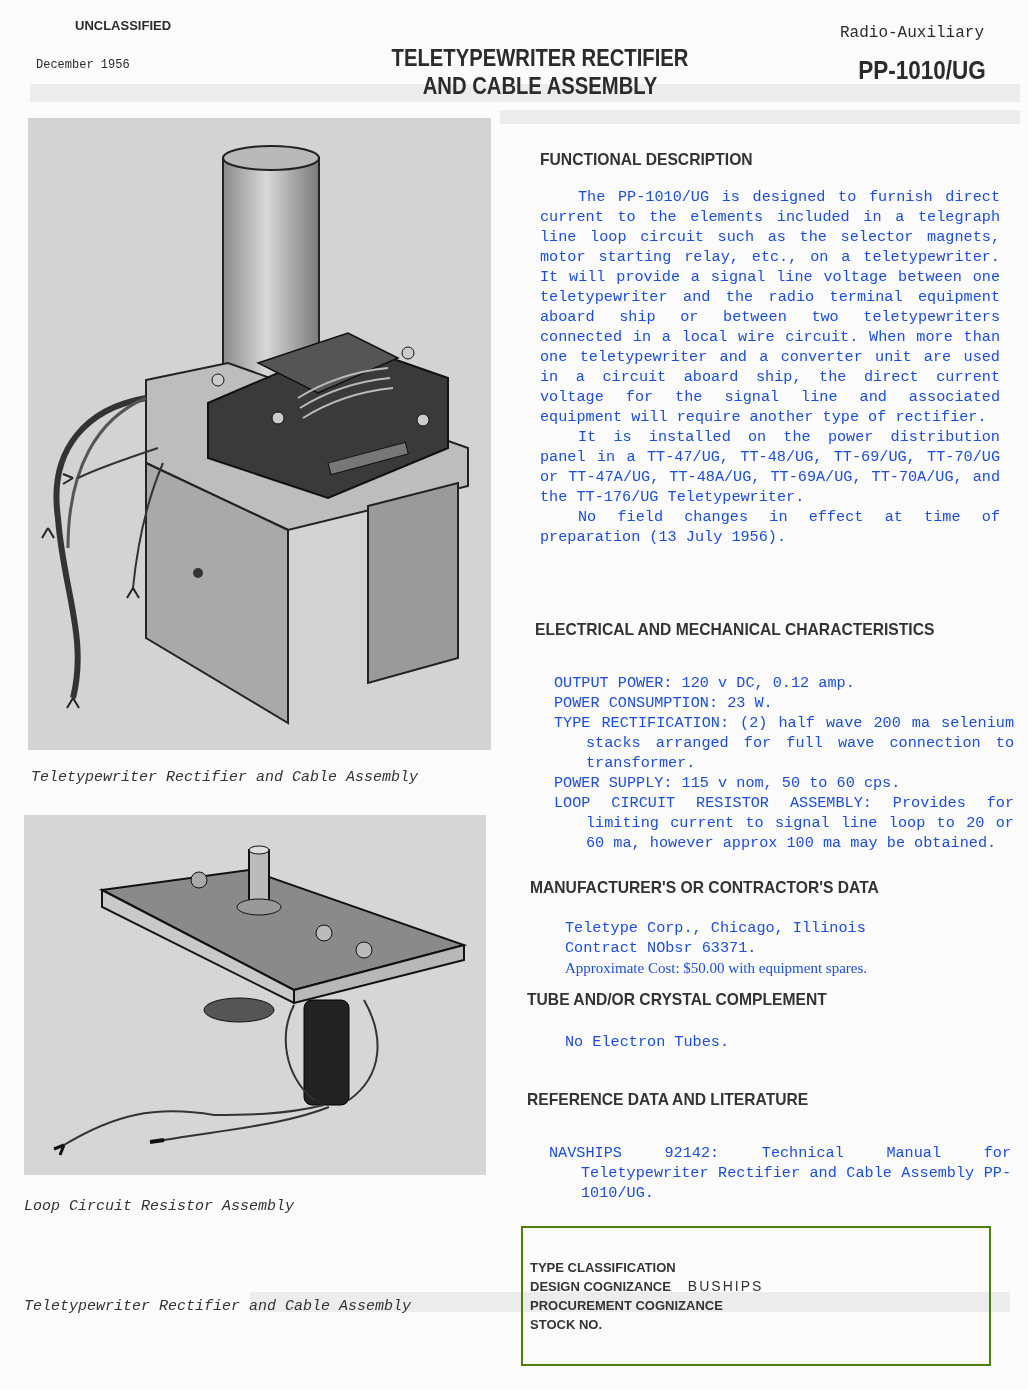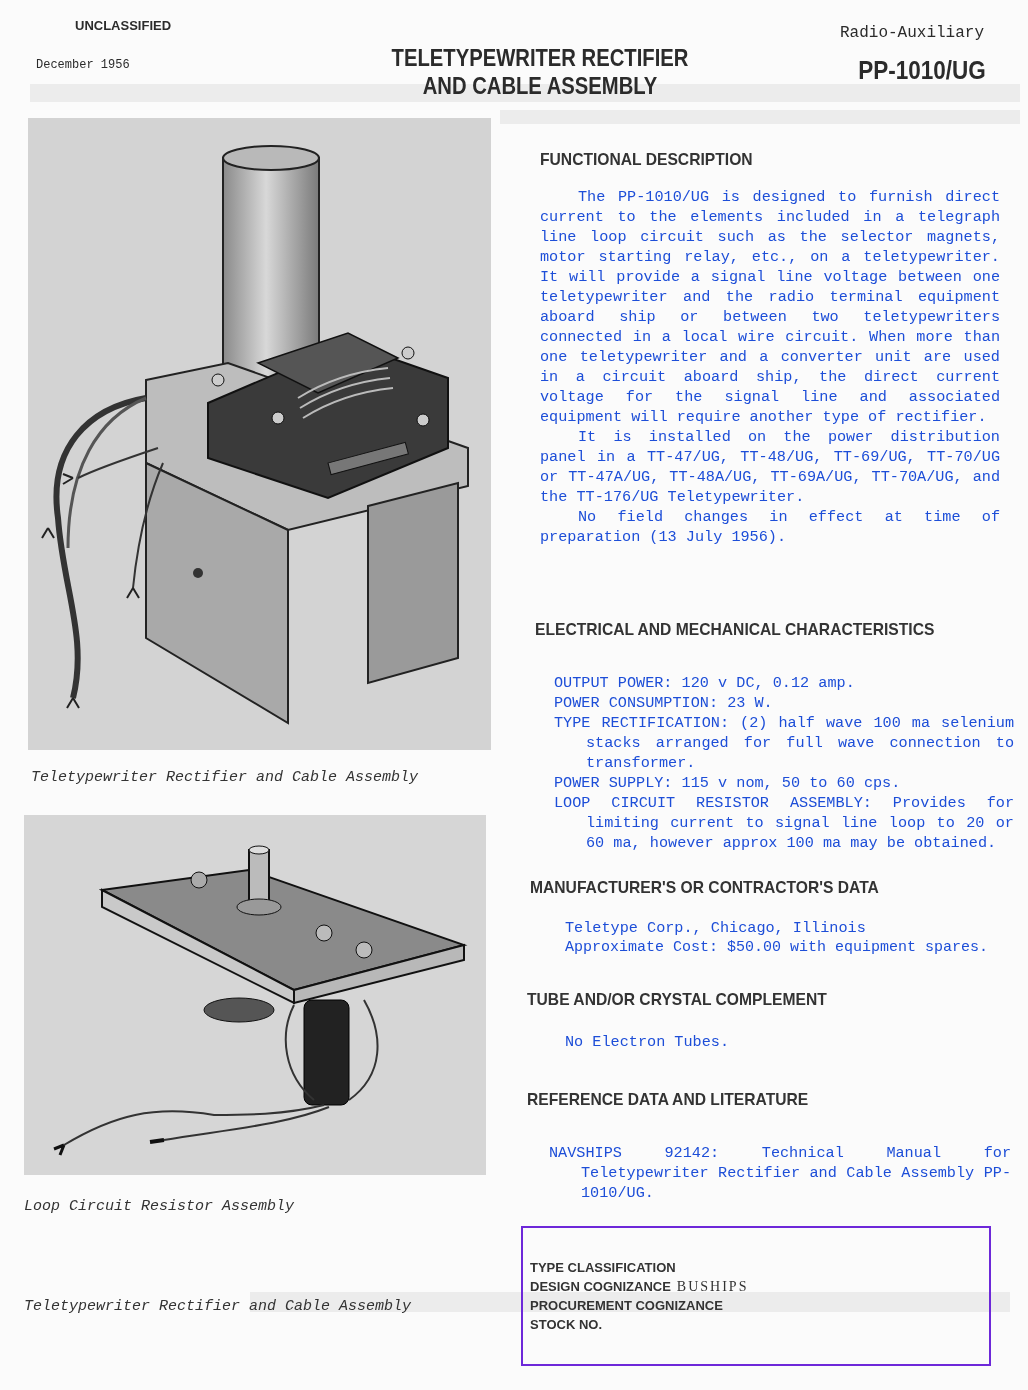--- a/index.html
+++ b/index.html
@@ -20,23 +20,23 @@
 
   .photo { position: absolute; background: #d4d4d4; overflow: hidden; }
   .caption { position: absolute; font-family: "Liberation Mono", monospace; font-style: italic; font-size: 15px; color: #333; }
 
   .h { position: absolute; font-family: "Liberation Sans", sans-serif; font-weight: bold; font-size: 17px; color: #333; transform: scaleX(.92); transform-origin: left; white-space: nowrap; }
   .body { position: absolute; font-family: "Liberation Mono", monospace; font-size: 15.2px; line-height: 20px; color: #1d4ed8; }
   .body p { margin: 0; text-align: justify; text-align-last: left; }
   .body .ind { text-indent: 38px; }
   .spec { margin: 16px; }
   .spec .hang { padding-left: 32px; text-indent: -32px; }
-  .box { position: absolute; left: 521px; top: 1226px; width: 466px; height: 136px; border: 2px solid #6d28d9; }
+  .box { position: absolute; left: 521px; top: 1226px; width: 466px; height: 136px; border: 2px solid #4d7c0f; }
   .box .row { font-family: "Liberation Sans", sans-serif; font-weight: bold; font-size: 13px; color: #333; height: 19px; line-height: 19px; }
-  .box .val { font-weight: normal; font-size: 14px; letter-spacing: 2px; margin-left: 6px; font-family: Liberation Serif, serif; }
+  .box .val { font-weight: normal; font-size: 14px; letter-spacing: 2px; margin-left: 17px; }
 </style>
 </head>
 <body>
 
 <div class="band" style="left:30px;top:84px;width:990px;height:18px;"></div>
 <div class="band" style="left:500px;top:110px;width:520px;height:14px;"></div>
 <div class="band" style="left:250px;top:1292px;width:760px;height:20px;"></div>
 
 <div id="classification" class="abs sans-bold">UNCLASSIFIED</div>
 <div id="date" class="abs">December 1956</div>
@@ -120,29 +120,30 @@
 <div class="body" style="left:540px;top:187px;width:460px;">
   <p class="ind">The PP-1010/UG is designed to furnish direct current to the elements included in a telegraph line loop circuit such as the selector magnets, motor starting relay, etc., on a teletypewriter. It will provide a signal line voltage between one teletypewriter and the radio terminal equipment aboard ship or between two teletypewriters connected in a local wire circuit. When more than one teletypewriter and a converter unit are used in a circuit aboard ship, the direct current voltage for the signal line and associated equipment will require another type of rectifier.</p>
   <p class="ind">It is installed on the power distribution panel in a TT-47/UG, TT-48/UG, TT-69/UG, TT-70/UG or TT-47A/UG, TT-48A/UG, TT-69A/UG, TT-70A/UG, and the TT-176/UG Teletypewriter.</p>
   <p class="ind">No field changes in effect at time of preparation (13 July 1956).</p>
 </div>
 
 <div class="h" style="left:535px;top:620px;">ELECTRICAL AND MECHANICAL CHARACTERISTICS</div>
 <div class="body spec" style="left:538px;top:657px;width:460px;">
   <p class="hang">OUTPUT POWER:  120 v DC, 0.12 amp.</p>
   <p class="hang">POWER CONSUMPTION:  23 W.</p>
-  <p class="hang">TYPE RECTIFICATION:  (2) half wave 100 ma selenium stacks arranged for full wave connection to transformer.</p>
+  <p class="hang">TYPE RECTIFICATION:  (2) half wave 200 ma selenium stacks arranged for full wave connection to transformer.</p>
   <p class="hang">POWER SUPPLY:  115 v nom, 50 to 60 cps.</p>
   <p class="hang">LOOP CIRCUIT RESISTOR ASSEMBLY:  Provides for limiting current to signal line loop to 20 or 60 ma, however approx 100 ma may be obtained.</p>
 </div>
 
 <div class="h" style="left:530px;top:878px;">MANUFACTURER'S OR CONTRACTOR'S DATA</div>
 <div class="body" style="left:565px;top:918px;width:440px;">
   <div>Teletype Corp., Chicago, Illinois</div>
-  <div style="font-family:Liberation Mono, monospace;font-size:15px;">Approximate Cost: $50.00 with equipment spares.</div>
+  <div>Contract NObsr 63371.</div>
+  <div style="font-family:Liberation Serif, serif;font-size:15px;">Approximate Cost: $50.00 with equipment spares.</div>
 </div>
 
 <div class="h" style="left:527px;top:990px;">TUBE AND/OR CRYSTAL COMPLEMENT</div>
 <div class="body" style="left:565px;top:1032px;">No Electron Tubes.</div>
 
 <div class="h" style="left:527px;top:1090px;">REFERENCE DATA AND LITERATURE</div>
 <div class="body spec" style="left:533px;top:1127px;width:462px;">
   <p class="hang">NAVSHIPS 92142:  Technical Manual for Teletypewriter Rectifier and Cable Assembly PP-1010/UG.</p>
 </div>
 

